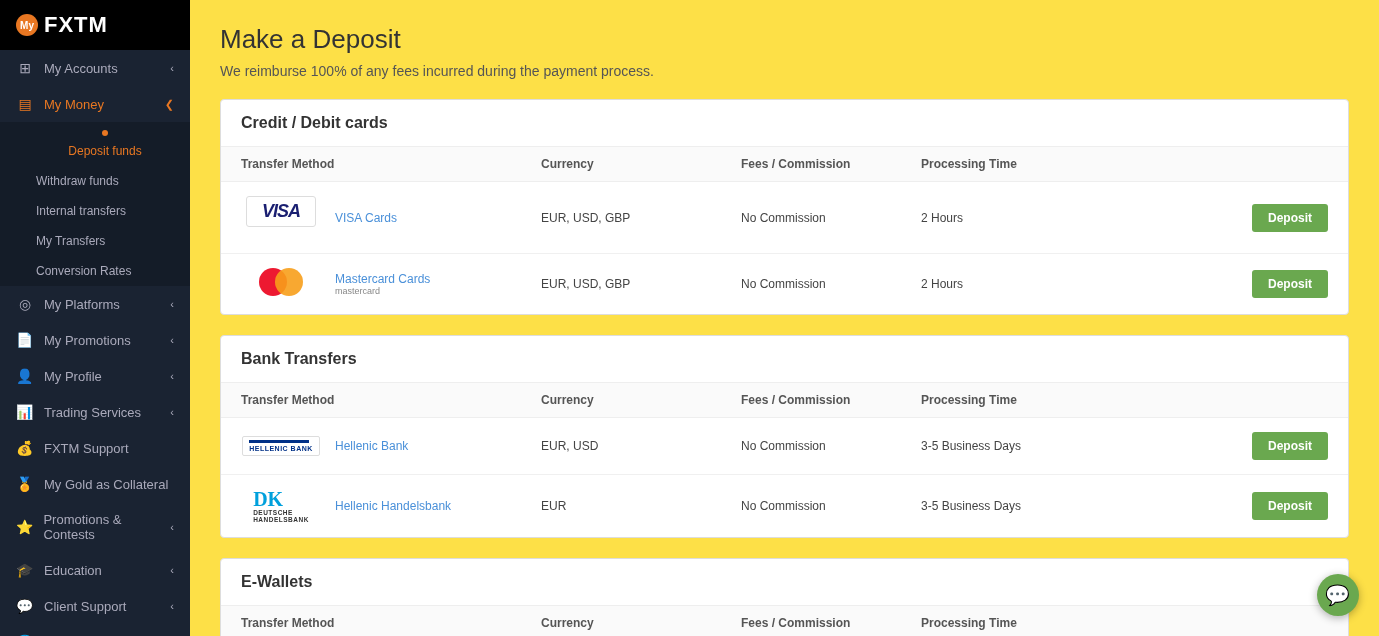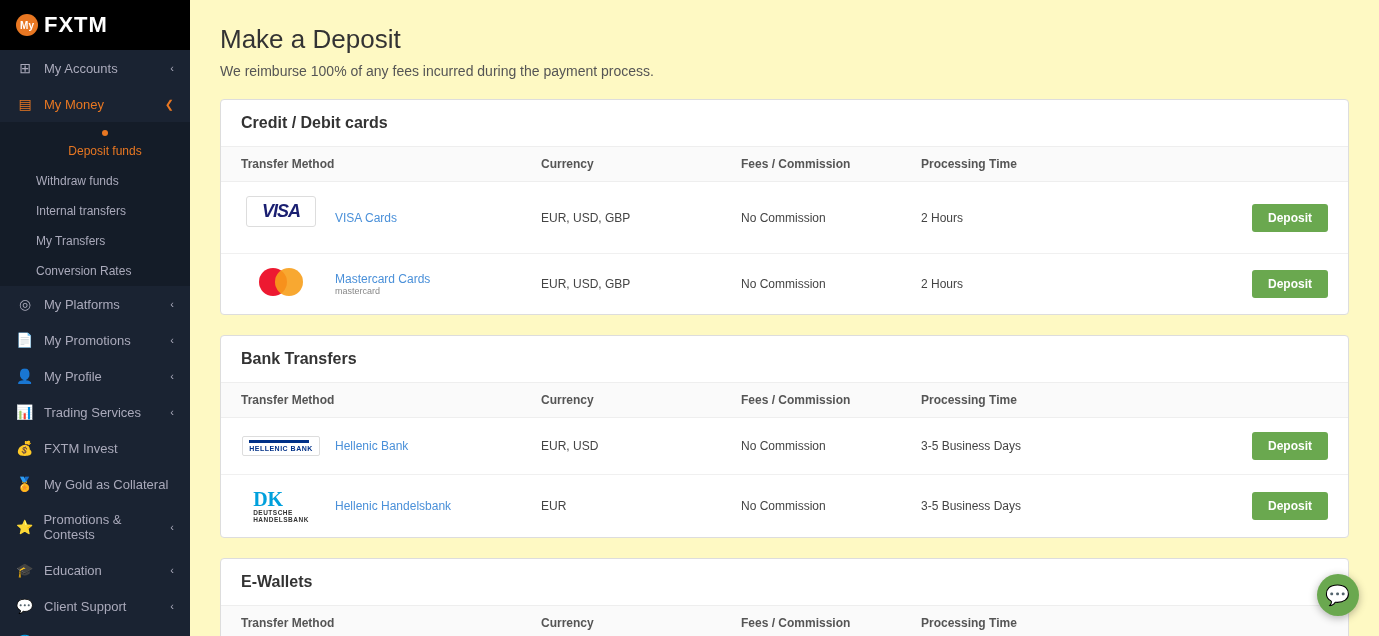--- a/index.html
+++ b/index.html
@@ -68,21 +68,21 @@
       color: #aab;
       font-size: 12px;
       gap: 8px;
     }
     .sidebar-sub-item.active { color: #e87722; flex-direction: column; }
     .sidebar-sub-item .dot { width: 6px; height: 6px; border-radius: 50%; background: #e87722; display: inline-block; }
 
     
     .main {
       flex: 1;
-      background: #fef9c3;
+      background: #fde047;
       overflow-y: auto;
       padding: 24px 30px;
     }
 
     .page-title {
       font-size: 26px;
       font-weight: 300;
       color: #333;
       margin-bottom: 8px;
     }
@@ -299,21 +299,21 @@
   </div>
 
   <div class="sidebar-item">
     <span class="icon">📊</span>
     <span>Trading Services</span>
     <span class="chevron-right">‹</span>
   </div>
 
   <div class="sidebar-item">
     <span class="icon">💰</span>
-    <span>FXTM Invest</span>
+    <span>FXTM Support</span>
   </div>
 
   <div class="sidebar-item">
     <span class="icon">🏅</span>
     <span>My Gold as Collateral</span>
   </div>
 
   <div class="sidebar-item">
     <span class="icon">⭐</span>
     <span>Promotions &amp; Contests</span>

